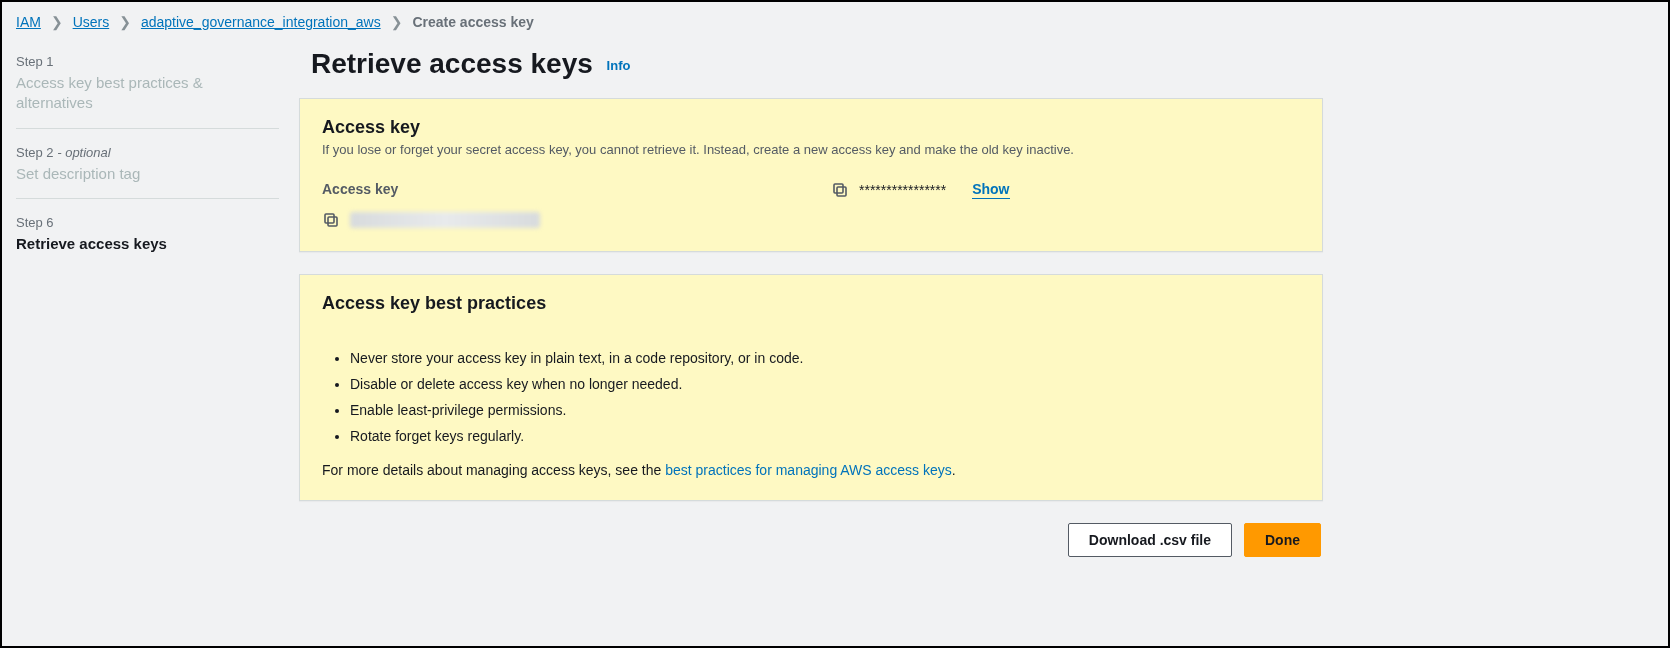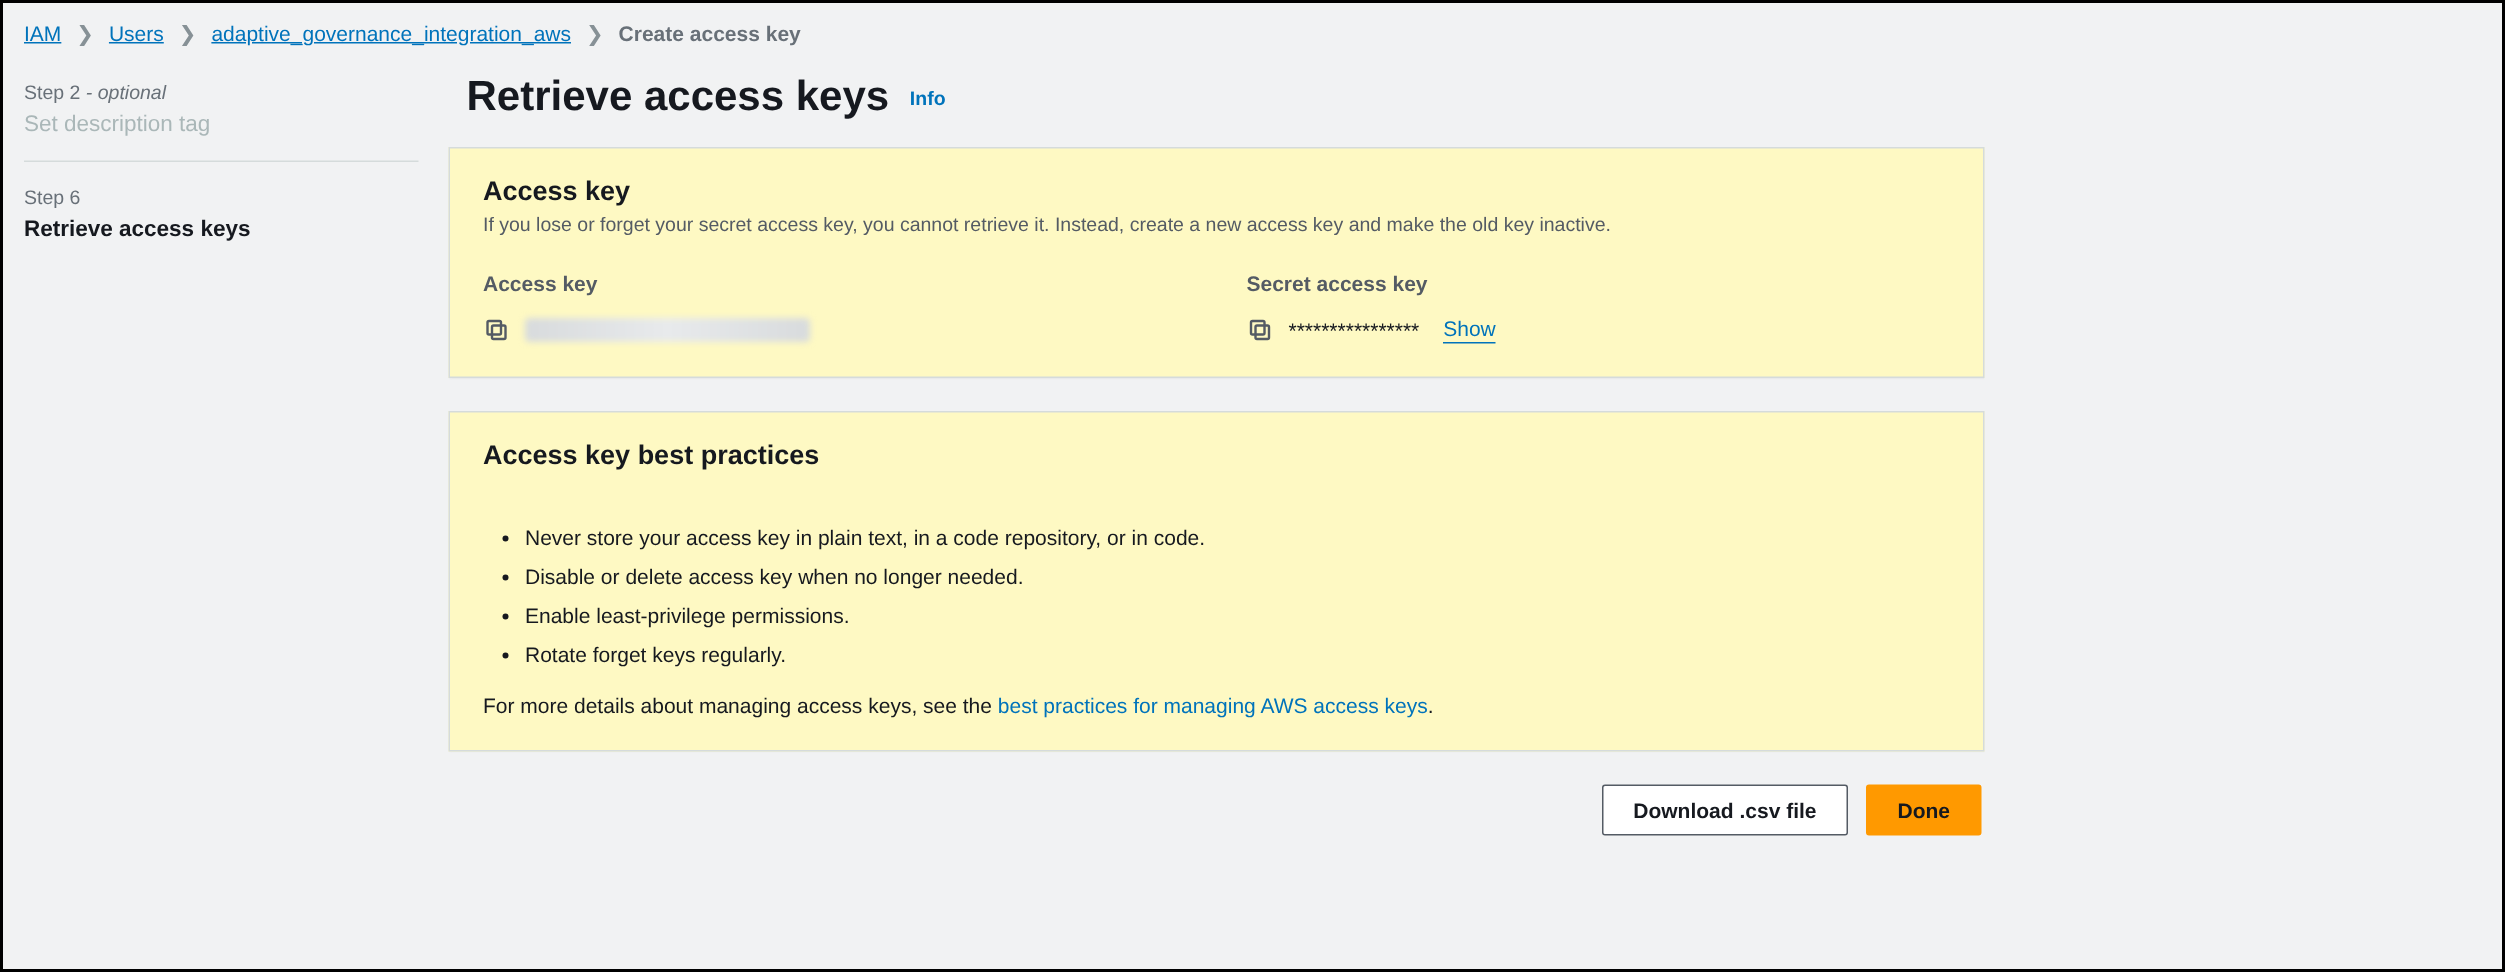--- a/index.html
+++ b/index.html
@@ -121,25 +121,25 @@
   .copy-btn svg { width: 16px; height: 16px; stroke: #545b64; fill: none; stroke-width: 1.6; }
   .blurred {
     display:inline-block;
     width: 190px; height: 16px;
     background: linear-gradient(90deg,#d8dbdd,#e8eaec,#d8dbdd);
     border-radius: 3px;
     filter: blur(2px);
   }
   .showlink {
     color: #0073bb;
-    font-weight: 400;
+    font-weight: 700;
     border-bottom: 1px solid #0073bb;
     padding-bottom: 1px;
     cursor: pointer;
-    margin-left: 6px;
+    margin-left: 16px;
   }
   .bp-panel .desc-spacer { height: 22px; }
   ul.bp {
     list-style: disc;
     padding-left: 28px;
     margin: 10px 0 18px 0;
   }
   ul.bp li {
     margin-bottom: 10px;
     font-size: 14px;
@@ -180,20 +180,24 @@
   <span class="sep">❯</span>
   <a>Users</a>
   <span class="sep">❯</span>
   <a>adaptive_governance_integration_aws</a>
   <span class="sep">❯</span>
   <span class="current">Create access key</span>
 </div>
 
 <div class="layout">
   <div class="steps">
+    <div class="step">
+      <div class="step-label">Step 1</div>
+      <div class="step-title">Access key best practices &amp; alternatives</div>
+    </div>
     <div class="step">
       <div class="step-label">
         <span>Step 2</span>
         <span class="opt">- optional</span>
       </div>
       <div class="step-title">Set description tag</div>
     </div>
     <div class="step last">
       <div class="step-label">Step 6</div>
       <div class="step-title active">Retrieve access keys</div>
@@ -216,21 +220,20 @@
             <span class="copy-btn">
               <svg viewBox="0 0 16 16">
                   <rect x="2" y="2" width="9" height="9" rx="1"></rect>
                   <rect x="5" y="5" width="9" height="9" rx="1"></rect>
                 </svg>
             </span>
             <span class="blurred"></span>
           </div>
         </div>
         <div class="keycol">
-          <div class="label">Secret access key</div>
           <div class="keyval">
             <span class="copy-btn">
               <svg viewBox="0 0 16 16">
                   <rect x="2" y="2" width="9" height="9" rx="1"></rect>
                   <rect x="5" y="5" width="9" height="9" rx="1"></rect>
                 </svg>
             </span>
             <span>****************</span>
             <span class="showlink">Show</span>
           </div>

